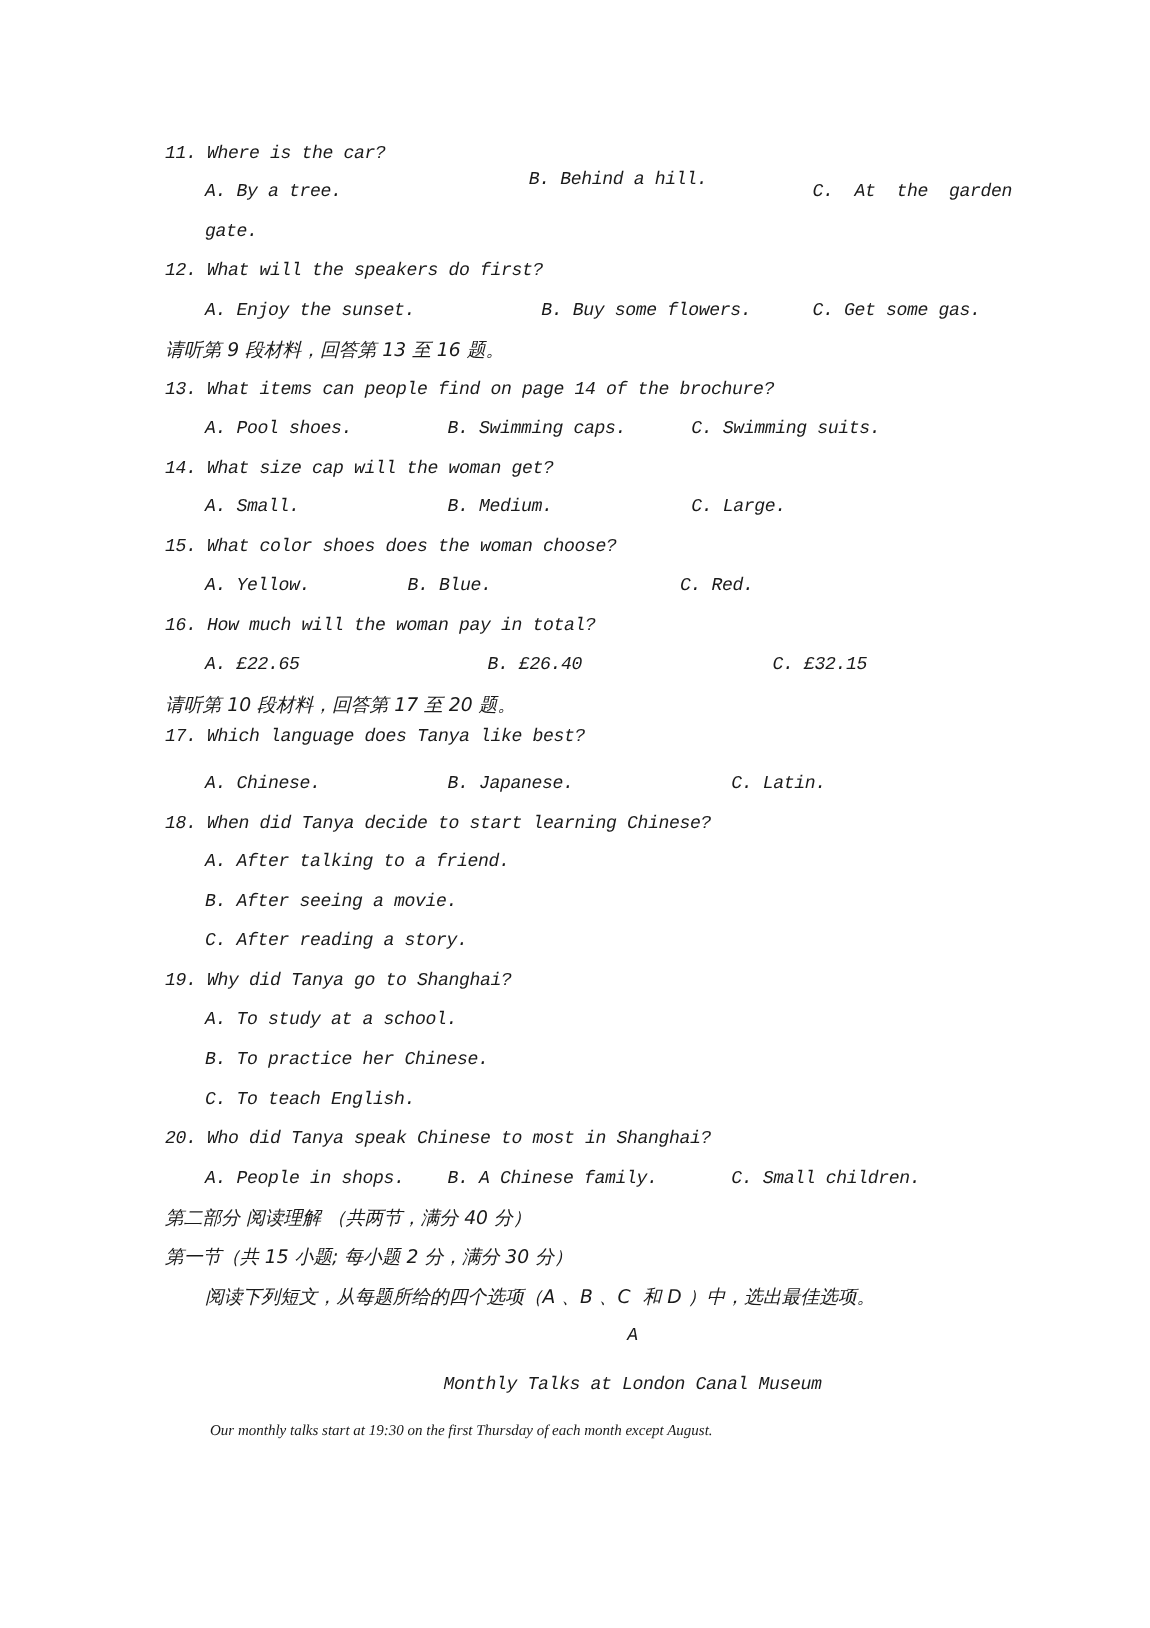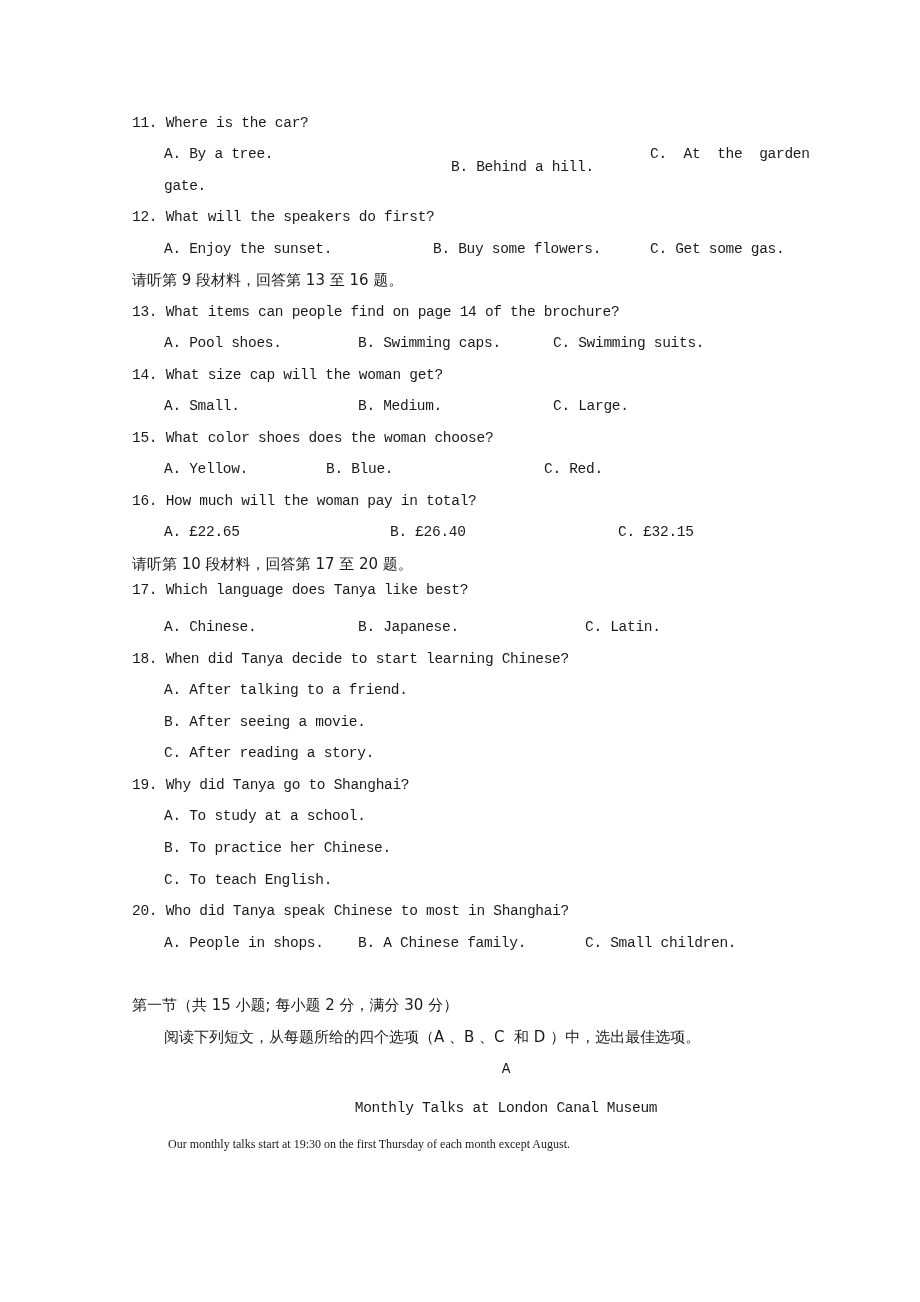--- a/index.html
+++ b/index.html
@@ -12,21 +12,21 @@
       height: 1302px;
       position: relative;
       overflow: hidden;
       color: #1a1a1a;
       font-family: "Liberation Mono", "DejaVu Sans Mono", monospace;
       font-size: 14.5px;
     }
     .page {
       position: absolute;
       left: 0; top: 0;
-      width: 920px; height: 986px;
+      width: 920px; height: 986px; font-style: italic;
     }
     .line {
       position: absolute;
       white-space: pre;
       line-height: 20px;
       letter-spacing: -0.3px;
     }
     .q { left: 132px; }
     .opt { white-space: pre; }
     .cn {
@@ -43,21 +43,21 @@
       letter-spacing: 0;
     }
   </style>
 </head>
 <body>
 
 <div class="page">
 
   <div class="line q" style="top:113px;"><span>11.</span> <span>Where is the car?</span></div>
   <div class="line opt" style="top:144px; left:164px;">A. By a tree.</div>
-  <div class="line opt" style="top:157px; left:423px;margin-left:28px;">B. Behind a hill.</div>
+  <div class="line opt" style="top:134px; left:423px;">B. Behind a hill.</div>
   <div class="line opt" style="top:144px; left:650px;">C.  At  the  garden</div>
   <div class="line opt" style="top:176px; left:164px;">gate.</div>
 
   <div class="line q" style="top:207px;"><span>12.</span> <span>What will the speakers do first?</span></div>
   <div class="line opt" style="top:239px; left:164px;">A. Enjoy the sunset.</div>
   <div class="line opt" style="top:239px; left:390px;margin-left:43px;">B. Buy some flowers.</div>
   <div class="line opt" style="top:239px; left:650px;">C. Get some gas.</div>
 
   <div class="line q cn" style="top:270px;">请听第 9 段材料，回答第 13 至 16 题。</div>
 
@@ -96,19 +96,20 @@
   <div class="line q" style="top:775px;"><span>19.</span> <span>Why did Tanya go to Shanghai?</span></div>
   <div class="line opt" style="top:806px; left:164px;">A. To study at a school.</div>
   <div class="line opt" style="top:838px; left:164px;">B. To practice her Chinese.</div>
   <div class="line opt" style="top:870px; left:164px;">C. To teach English.</div>
 
   <div class="line q" style="top:901px;"><span>20.</span> <span>Who did Tanya speak Chinese to most in Shanghai?</span></div>
   <div class="line opt" style="top:933px; left:164px;">A. People in shops.</div>
   <div class="line opt" style="top:933px; left:358px;">B. A Chinese family.</div>
   <div class="line opt" style="top:933px; left:585px;">C. Small children.</div>
 
+  <div class="line q cn" style="top:964px;">第二部分 阅读理解 （共两节，满分 40 分）</div>
   <div class="line q cn" style="top:995px;">第一节（共 15 小题; 每小题 2 分，满分 30 分）</div>
   <div class="line cn" style="top:1027px; left:164px;">阅读下列短文，从每题所给的四个选项（A 、B 、C  和 D ）中，选出最佳选项。</div>
   <div class="line center" style="top:1059px;">A</div>
   <div class="line center" style="top:1098px;">Monthly Talks at London Canal Museum</div>
   <div class="line serif-body" style="top:1134px; left:168px;">Our monthly talks start at 19:30 on the first Thursday of each month except August.</div>
 
 </div>
 
 </body></html>

